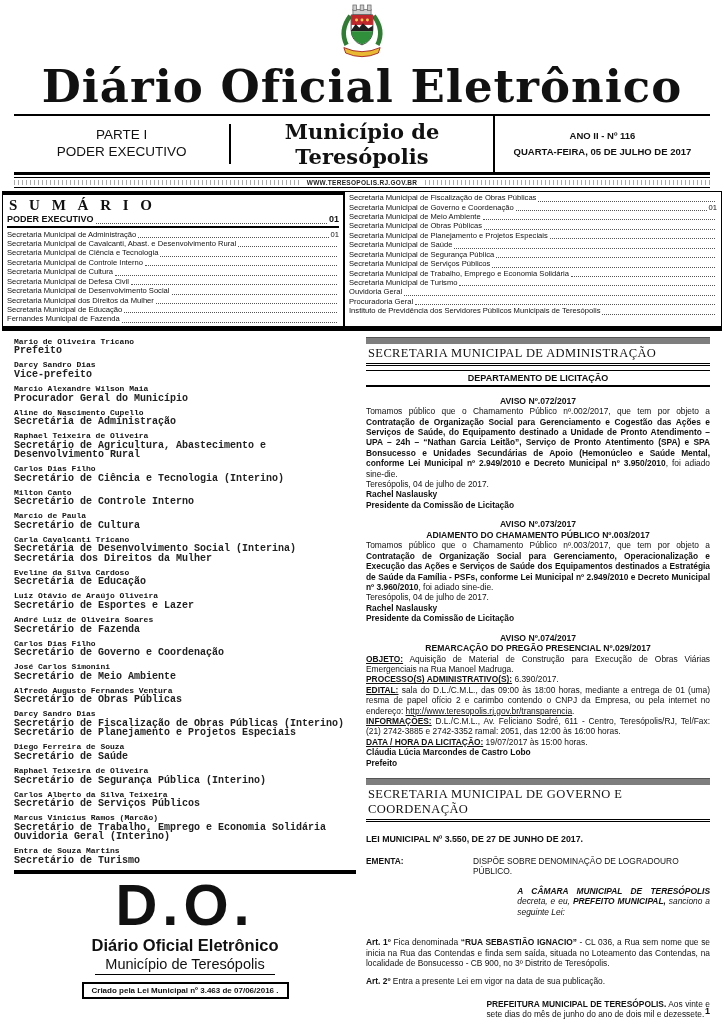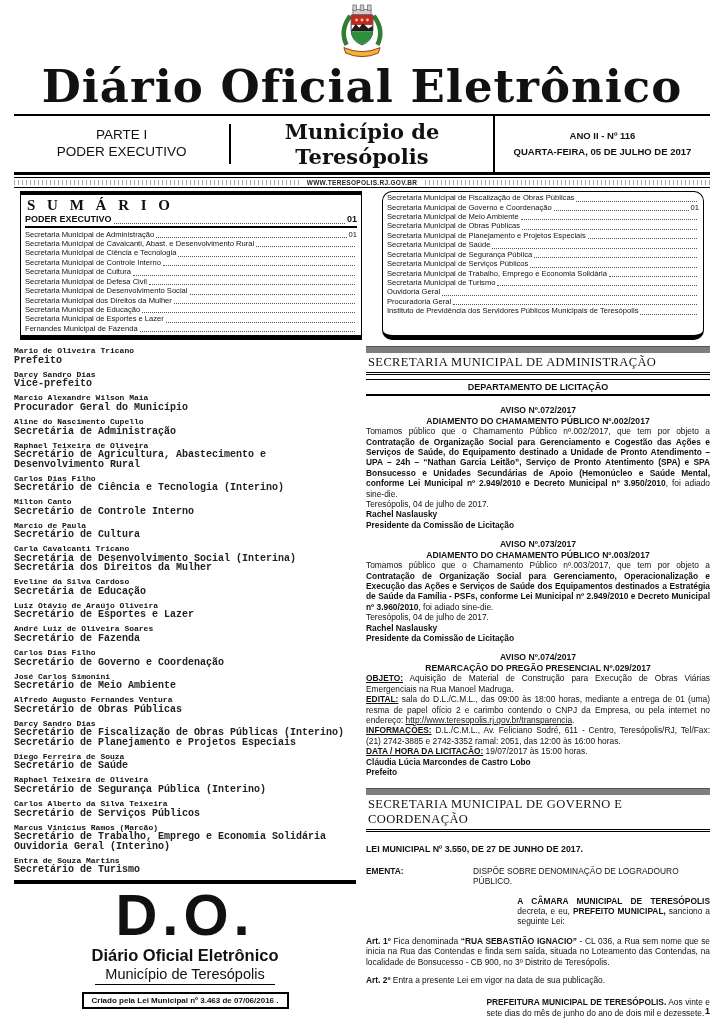--- a/index.html
+++ b/index.html
@@ -16,24 +16,24 @@
         margin:4px 14px 0 14px;}
   .info-cell{display:flex;flex-direction:column;justify-content:center;text-align:center;padding:3px 4px;}
   .cell-left{width:31%;font-size:13.5px;line-height:1.25;border-right:2px solid #000;}
   .cell-center{width:38%;font-family:"DejaVu Serif",serif;font-weight:bold;font-size:21px;border-right:2px solid #000;}
   .cell-right{width:31%;font-size:9.5px;font-weight:bold;line-height:1.7;}
   .web-strip{display:flex;align-items:center;margin:2px 14px 0 14px;border-top:1px solid #000;border-bottom:1px solid #000;height:9px;}
   .pat{flex:1;height:5px;background:repeating-linear-gradient(90deg,#aaa 0 1px,transparent 1px 4px);}
   .web-url{font-size:6.5px;font-weight:bold;padding:0 8px;color:#222;letter-spacing:0.3px;}
 
   
-  .summary{display:grid;grid-template-columns:342px 1fr;column-gap:20px;padding:0 20px;margin-top:3px;}
+  .summary{display:grid;grid-template-columns:342px 1fr;column-gap:0;padding:0 2px;margin-top:3px;}
   .sum-box{border:1px solid #000;padding:1px 4px 2px 4px;}
   .sum-left{border-top:4px solid #000;border-bottom:5px solid #000;}
-  .sum-right{border-bottom:5px solid #000;display:flex;flex-direction:column;border-radius:10px;}
+  .sum-right{border-bottom:5px solid #000;display:flex;flex-direction:column;}
   .sum-title{font-family:"Liberation Serif",serif;font-size:15px;letter-spacing:4px;font-weight:bold;padding:1px 0 1px 2px;}
   .toc-row{display:flex;align-items:flex-end;font-size:7.6px;line-height:9.4px;}
   .toc-lbl{white-space:nowrap;}
   .toc-dots{flex:1;border-bottom:1px dotted #555;margin:0 2px 1px 2px;min-width:8px;}
   .toc-pg{white-space:nowrap;}
   .toc-exec{font-size:9px;font-weight:bold;border-bottom:2px solid #000;padding-bottom:1px;margin-bottom:2px;}
   .toc-leg{font-size:9px;font-weight:bold;border-top:1px solid #000;padding-top:2px;margin-top:2px;}
   .sum-right .toc-fill{flex:1;}
 
   
@@ -59,21 +59,21 @@
         padding:2px 0;margin:4px 0 8px 0;}
   .av-title{text-align:center;font-weight:bold;font-size:8.6px;line-height:10.5px;}
   .aviso{margin-top:9px;}
   .para{margin:0;font-size:8.4px;line-height:10.4px;text-align:justify;white-space:pre-line;}
   .signer{font-size:8.4px;font-weight:bold;line-height:10.4px;}
   .gov-gap{margin-top:10px;}
   .lei{margin-top:12px;}
   .lei-heading{font-size:8.8px;font-weight:bold;margin-bottom:12px;}
   .ementa{display:flex;font-size:8.4px;margin-bottom:10px;gap:43px;}
   .em-lbl{font-weight:bold;width:64px;flex:0 0 64px;}
-  .camara{margin-left:44%;margin-bottom:9px;}
+  .camara{margin-left:44%;margin-bottom:20px;font-style:italic;}
   .art{margin-bottom:8px;}
   .prefeitura{margin-left:35%;margin-top:12px;margin-bottom:7px;}
 
   .pagenum{position:absolute;right:14px;bottom:8px;font-size:9px;font-weight:bold;}
 </style>
 </head>
 <body>
 
 <div class="page">
 
@@ -174,25 +174,20 @@
             <span class="toc-dots"></span>
             <span class="toc-pg"></span>
           </div>
 
           <div class="toc-row">
             <span class="toc-lbl">Secretaria Municipal de Educação</span>
             <span class="toc-dots"></span>
             <span class="toc-pg"></span>
           </div>
 
-          <div class="toc-row">
-            <span class="toc-lbl">Secretaria Municipal de Esportes e Lazer</span>
-            <span class="toc-dots"></span>
-            <span class="toc-pg"></span>
-          </div>
 
           <div class="toc-row">
             <span class="toc-lbl">Fernandes Municipal de Fazenda</span>
             <span class="toc-dots"></span>
             <span class="toc-pg"></span>
           </div>
         </div>
     </div>
     <div class="sum-box sum-right">
       <div class="toc-list">
@@ -407,40 +402,40 @@
 
     <div class="content">
 
       <div class="section">
         <div class="sec-bar"></div>
         <div class="sec-title">SECRETARIA MUNICIPAL DE ADMINISTRAÇÃO</div>
         <div class="dept">DEPARTAMENTO DE LICITAÇÃO</div>
 
         <div class="aviso">
           <div class="av-title">AVISO Nº.072/2017</div>
-          <div class="av-title">ADIAMENTO DO CHAMAMENTO PÚBLICO Nº.002/2017</div>
           <p class="para"><span>Tomamos público que o Chamamento Público nº.002/2017, que tem por objeto a </span><span class="b">Contratação de Organização Social para Gerenciamento e Cogestão das Ações e Serviços de Saúde, do Equipamento destinado a Unidade de Pronto Atendimento – UPA – 24h – “Nathan Garcia Leitão”, Serviço de Pronto Atentimento (SPA) e SPA Bonsucesso e Unidades Secundárias de Apoio (Hemonúcleo e Saúde Mental, conforme Lei Municipal nº 2.949/2010 e Decreto Municipal nº 3.950/2010</span><span>, foi adiado sine-die.
 Teresópolis, 04 de julho de 2017.</span></p>
           <div class="signer">Rachel Naslausky</div>
           <div class="signer">Presidente da Comissão de Licitação</div>
         </div>
 
         <div class="aviso">
           <div class="av-title">AVISO Nº.073/2017</div>
           <div class="av-title">ADIAMENTO DO CHAMAMENTO PÚBLICO Nº.003/2017</div>
           <p class="para"><span>Tomamos público que o Chamamento Público nº.003/2017, que tem por objeto a </span><span class="b">Contratação de Organização Social para Gerenciamento, Operacionalização e Execução das Ações e Serviços de Saúde dos Equipamentos destinados a Estratégia de Saúde da Família - PSFs,  conforme Lei Municipal nº 2.949/2010 e Decreto Municipal nº 3.960/2010</span><span>, foi adiado sine-die.
 Teresópolis, 04 de julho de 2017.</span></p>
           <div class="signer">Rachel Naslausky</div>
           <div class="signer">Presidente da Comissão de Licitação</div>
         </div>
 
         <div class="aviso">
           <div class="av-title">AVISO Nº.074/2017</div>
           <div class="av-title">REMARCAÇÃO DO PREGÃO PRESENCIAL Nº.029/2017</div>
           <p class="para"><span class="b u">OBJETO:</span><span> Aquisição de Material de Construção para Execução de Obras Viárias Emergenciais na Rua Manoel  Madruga.</span></p>
+          <p class="para"><span class="b u">PROCESSO(S) ADMINISTRATIVO(S):</span><span> 6.390/2017.</span></p>
           <p class="para"><span class="b u">EDITAL:</span><span> sala do D.L./C.M.L., das 09:00 às 18:00 horas, mediante a entrega de 01 (uma) resma de papel ofício 2 e carimbo contendo o CNPJ da Empresa, ou pela internet no endereço: </span><span class="u">http://www.teresopolis.rj.gov.br/transparencia</span><span>.</span></p>
           <p class="para"><span class="b u">INFORMAÇÕES:</span><span> D.L./C.M.L., Av. Feliciano Sodré, 611 - Centro, Teresópolis/RJ, Tel/Fax: (21) 2742-3885 e 2742-3352 ramal: 2051, das 12:00 às 16:00 horas.</span></p>
           <p class="para"><span class="b u">DATA / HORA DA LICITAÇÃO:</span><span> 19/07/2017 às 15:00 horas.</span></p>
           <div class="signer">Cláudia Lúcia Marcondes de Castro Lobo</div>
           <div class="signer">Prefeito</div>
         </div>
       </div>
 
       <div class="section gov-gap">
         <div class="sec-bar"></div>

